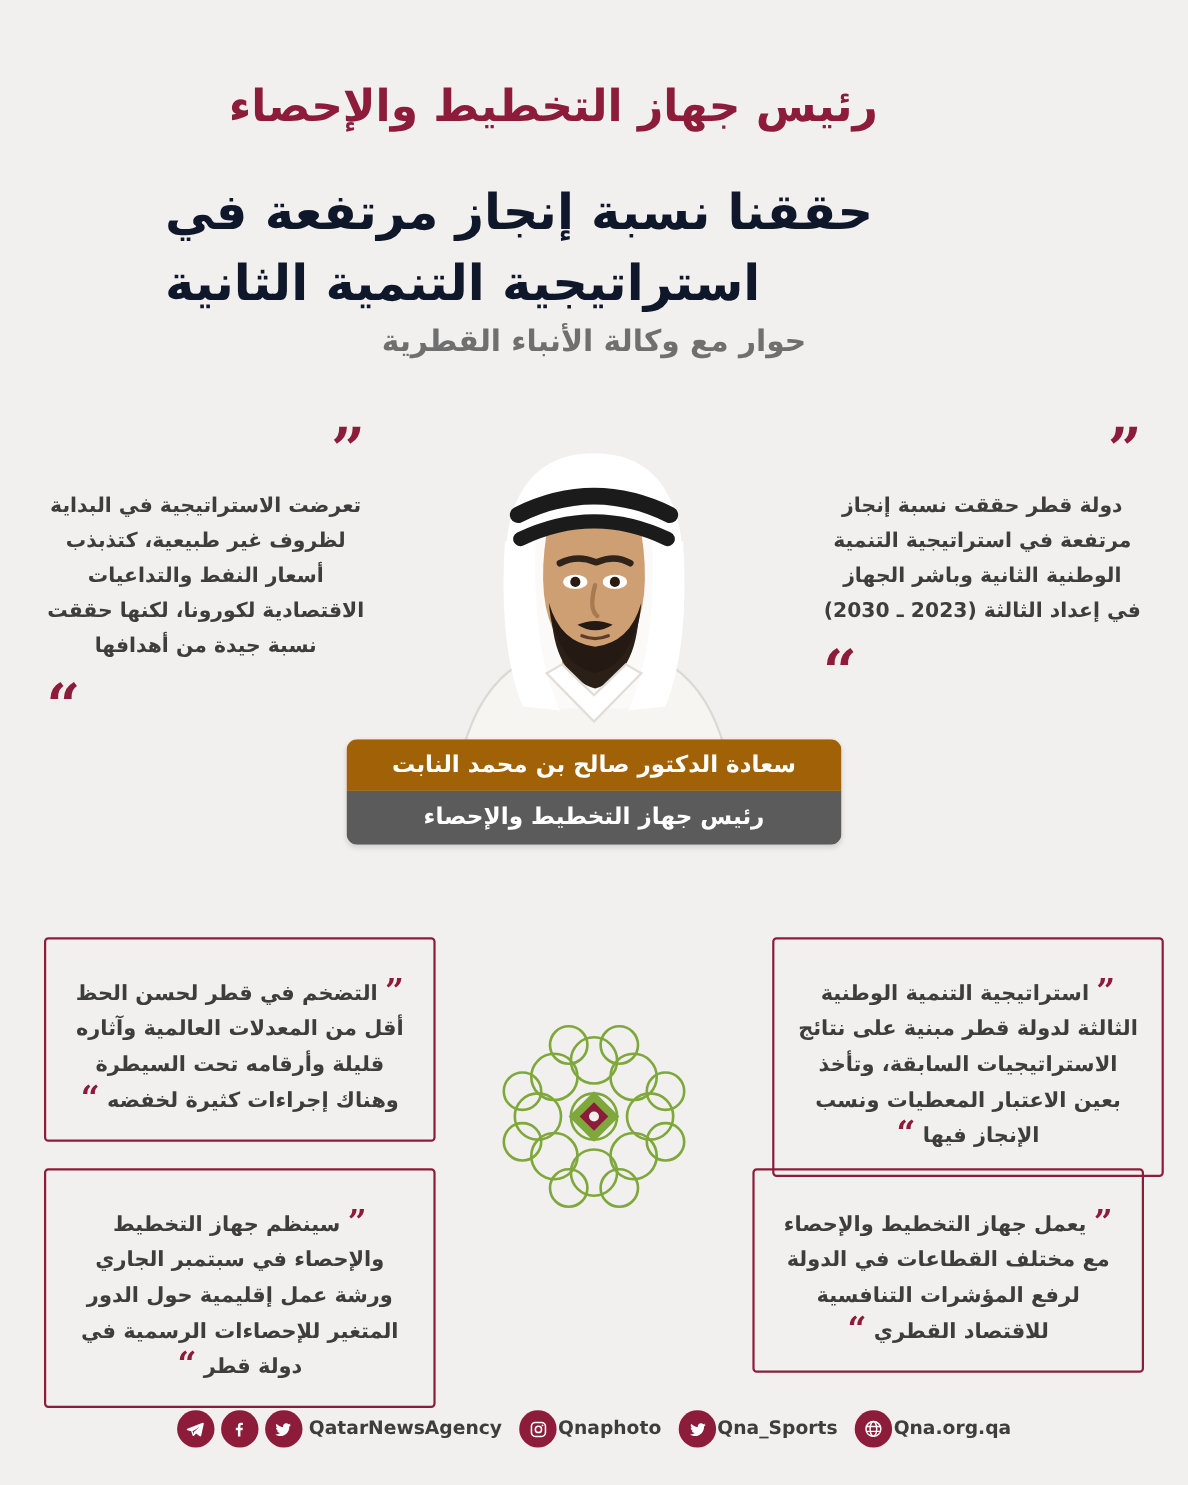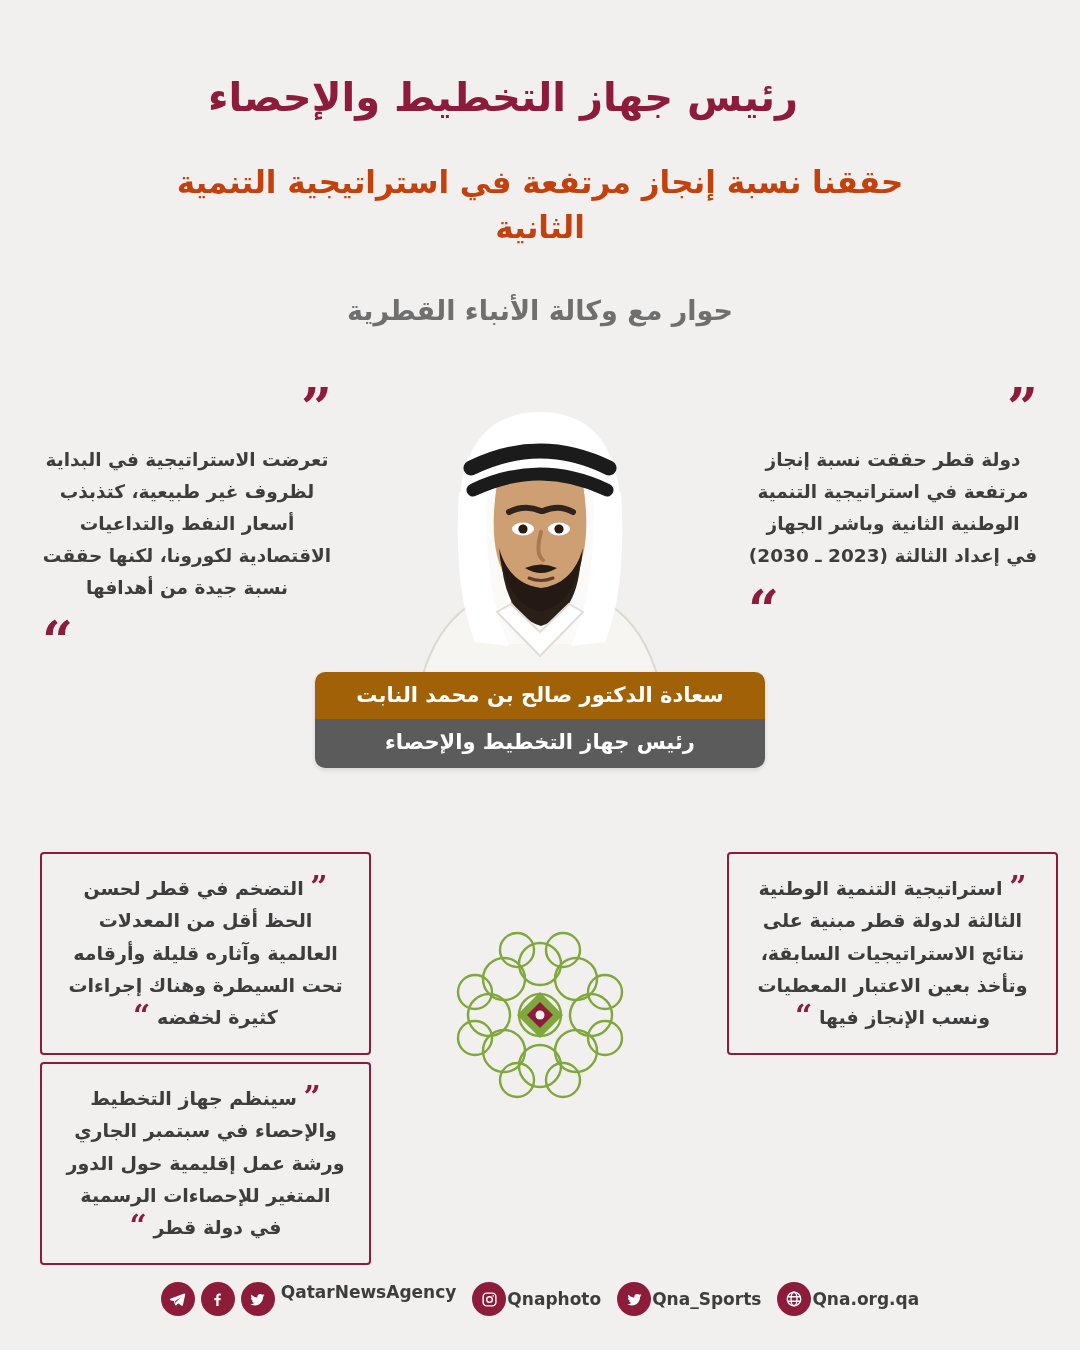--- a/index.html
+++ b/index.html
@@ -33,22 +33,22 @@
   
   .title {
     position: absolute; top: 72px; right: 232px; width: 690px;
     text-align: center;
     color: #8c1c3a; font-size: 40px; font-weight: bold;
     line-height: 1.25;
   }
   .subtitle {
     position: absolute; top: 160px; left: 0; right: 0;
     margin: 0 auto; width: 780px;
-    text-align: center;
-    color: #c2410c; font-size: 31px; font-weight: bold;
+    text-align: left;
+    color: #0f172a; font-size: 45px; font-weight: bold;
     line-height: 1.45;
   }
   .kicker {
     position: absolute; top: 295px; left: 0; right: 0;
     text-align: center;
     color: #6f6f6f; font-size: 27px; font-weight: bold;
   }
 
   
   .portrait-wrap {
@@ -93,25 +93,25 @@
     line-height: 0.6; font-family: "DejaVu Serif", serif;
   }
   .qmark.open  { text-align: right; margin-bottom: 20px; }
   .qmark.close { text-align: left;  margin-top: 22px; }
   .side-quote.right .qmark.open  { text-align: right; }
   .side-quote.right .qmark.close { text-align: left; }
 
   
   .card {
     position: absolute;
-    width: 331px;
+    width: 356px;
     border: 2px solid #8c1c3a;
     border-radius: 4px;
     background: transparent;
-    padding: 18px 20px 20px;
+    padding: 33px 20px 20px;
   }
   .card .ctext {
     color: #3d3d3d; font-size: 19px; font-weight: bold;
     line-height: 1.7; text-align: center;
   }
   .card .cq {
     color: #8c1c3a; font-size: 30px; font-weight: bold;
     font-family: "DejaVu Serif", serif; line-height: 0.7;
     display: inline-block; vertical-align: -2px;
   }
@@ -132,21 +132,21 @@
     display: flex; justify-content: center; align-items: center;
     gap: 16px; direction: ltr;
   }
   .fitem { display: flex; align-items: center; gap: 1px; }
   .fbadge {
     width: 34px; height: 34px; border-radius: 50%;
     background: #8c1c3a; color: #fff;
     display: flex; align-items: center; justify-content: center;
   }
   .flabel { color: #3d3d3d; font-size: 17px; font-weight: bold; }
-  .fgroup { display: flex; align-items: flex-start; gap: 6px; }
+  .fgroup { display: flex; align-items: center; gap: 6px; }
 </style>
 </head>
 <body>
 
 <div class="page">
 
 
   <div class="title">رئيس جهاز التخطيط والإحصاء</div>
   <div class="subtitle">حققنا نسبة إنجاز مرتفعة في استراتيجية التنمية الثانية</div>
   <div class="kicker">حوار مع وكالة الأنباء القطرية</div>
@@ -241,20 +241,27 @@
   </div>
 
   <div class="card c2">
     <div class="ctext">
       <span class="cq">”</span>
       <span>التضخم في قطر لحسن الحظ أقل من المعدلات العالمية وآثاره قليلة وأرقامه تحت السيطرة وهناك إجراءات كثيرة لخفضه</span>
       <span class="cq">“</span>
     </div>
   </div>
 
+  <div class="card c4">
+    <div class="ctext">
+      <span class="cq">”</span>
+      <span>يعمل جهاز التخطيط والإحصاء مع مختلف القطاعات في الدولة لرفع المؤشرات التنافسية للاقتصاد القطري</span>
+      <span class="cq">“</span>
+    </div>
+  </div>
 
   <div class="card c3">
     <div class="ctext">
       <span class="cq">”</span>
       <span>سينظم جهاز التخطيط والإحصاء في سبتمبر الجاري ورشة عمل إقليمية حول الدور المتغير للإحصاءات الرسمية في دولة قطر</span>
       <span class="cq">“</span>
     </div>
   </div>
 
   <div class="footer">

